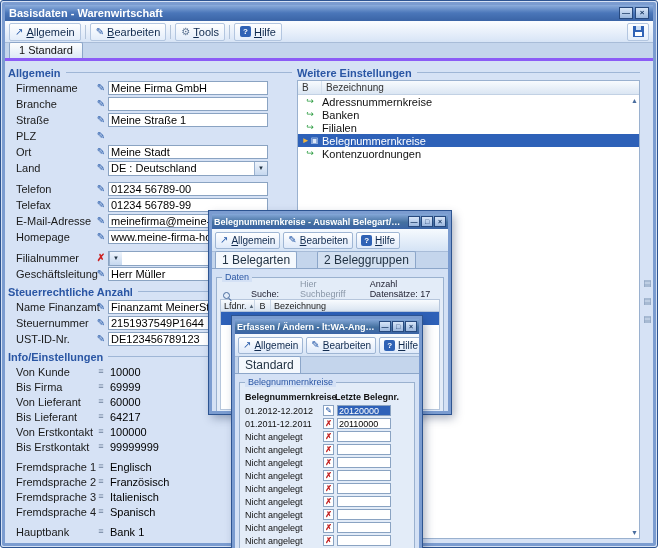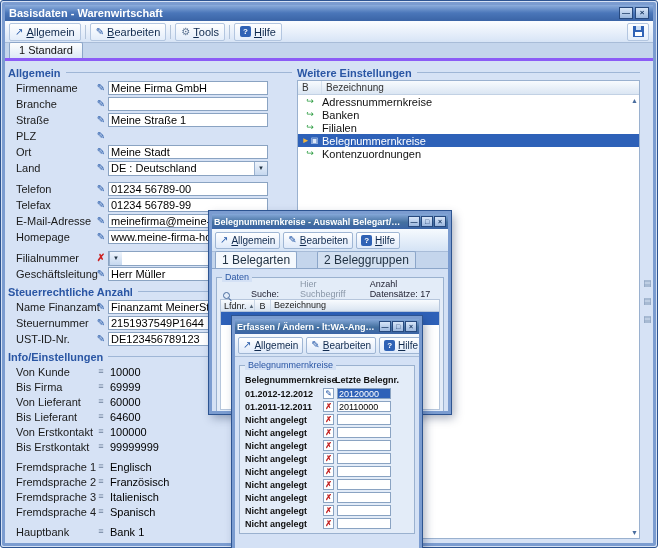--- a/index.html
+++ b/index.html
@@ -83,36 +83,36 @@
 
   .groupbox { position:relative; margin:8px 4px 4px; border:1px solid #9ab1cf; padding:6px 3px 3px; background:#e3ecf8; }
   .gb-label { position:absolute; top:-6px; left:5px; background:#d4e1f5; padding:0 3px; font-size:9px; color:#2a56a4; }
 
   .search-row { height:15px; display:flex; align-items:flex-end; font-size:9px; gap:21px; padding:0 2px; color:#223; }
   .mag { width:7px; height:7px; border:1px solid #4a6d9e; border-radius:50%; position:relative; margin-left:1px; flex:none; }
   .mag::after { content:''; position:absolute; right:-3px; bottom:-2px; width:4px; height:1px; background:#4a6d9e; transform:rotate(45deg); }
   .search-ph { color:#8a97a8;margin-top:40px; }
   .search-count { margin-left:auto; font-size:9px; }
 
-  .dlist-head { display:flex; height:13px; border:1px solid #b6c6dc; background:linear-gradient(#f8fbfe,#d9e4f1); font-size:9px; align-items:flex-start; color:#222; }
+  .dlist-head { display:flex; height:13px; border:1px solid #b6c6dc; background:linear-gradient(#f8fbfe,#d9e4f1); font-size:9px; align-items:center; color:#222; }
   .dh1 { width:34px; padding-left:3px; border-right:1px solid #c9d6e6; display:flex; align-items:center; gap:2px; height:100%; }
   .dh-sort { font-size:6px; color:#567; }
   .dh2 { width:16px; text-align:center; border-right:1px solid #c9d6e6; height:100%; line-height:12px; }
   .dh3 { flex:1; padding-left:3px; }
   .dlist-body { background:#fff; border:1px solid #b6c6dc; border-top:none; height:98px; }
   .dsel-row { display:flex; height:13px; background:#2e61b8; color:#fff; font-size:9px; align-items:center; }
   .dr1 { width:34px; text-align:right; padding-right:8px; }
   .dr2 { width:16px; text-align:center; }
   .dr3 { flex:1; padding-left:3px; }
 
   .d2-head { display:flex; font-size:9px; font-weight:bold; height:15px; align-items:center; padding-left:2px; color:#111; }
   .d2h1 { width:90px; }
   .d2h2 { flex:1; }
   .d2-row { display:flex; align-items:center; height:13px; padding-left:2px; font-size:9px; color:#111; }
-  .d2-label { width:78px; white-space:nowrap;font-weight:bold; }
+  .d2-label { width:78px; white-space:nowrap; }
   .mini-btn { width:11px; height:11px; border:1px solid #8aa3c2; background:#fff; font-size:8px; line-height:9px; text-align:center; margin-right:3px; flex:none; }
   .mini-btn.blue { color:#2458a8; }
   .mini-btn.red  { color:#c22222; font-weight:bold; }
   .d2-input { width:54px; height:11px; border:1px solid #8aa3c2; background:#fff; font-size:9px; padding:0 1px; }
   .d2-input.sel { background:#2e61b8; color:#fff; }
 </style>
 </head>
 <body>
 
 <div class="window">
@@ -254,21 +254,21 @@
             <span class="ival">69999</span>
           </div>
       <div class="irow">
             <span class="flabel">Von Lieferant</span>
             <span class="iicon">≡</span>
             <span class="ival">60000</span>
           </div>
       <div class="irow">
             <span class="flabel">Bis Lieferant</span>
             <span class="iicon">≡</span>
-            <span class="ival">64600</span>
+            <span class="ival">64217</span>
           </div>
       <div class="irow">
             <span class="flabel">Von Erstkontakt</span>
             <span class="iicon">≡</span>
             <span class="ival">100000</span>
           </div>
       <div class="irow">
             <span class="flabel">Bis Erstkontakt</span>
             <span class="iicon">≡</span>
             <span class="ival">99999999</span>
@@ -408,20 +408,23 @@
             </div>
         <div class="d-tbtn">
               <span class="ticon">✎</span>
               <span class="tbtn-label">Bearbeiten</span>
             </div>
         <div class="d-tbtn">
               <span class="help-badge">?</span>
               <span class="tbtn-label">Hilfe</span>
             </div>
       </div>
+      <div class="d-tabstrip">
+        <div class="d-tab active">Standard</div>
+      </div>
       <div class="groupbox">
         <span class="gb-label">Belegnummernkreise</span>
         <div class="d2-head">
           <span class="d2h1">Belegnummernkreise</span>
           <span class="d2h2">Letzte Belegnr.</span>
         </div>
         <div class="d2-row">
               <span class="d2-label">01.2012-12.2012</span>
               <span class="mini-btn blue">✎</span>
               <input class="d2-input sel" value="20120000" style="">

